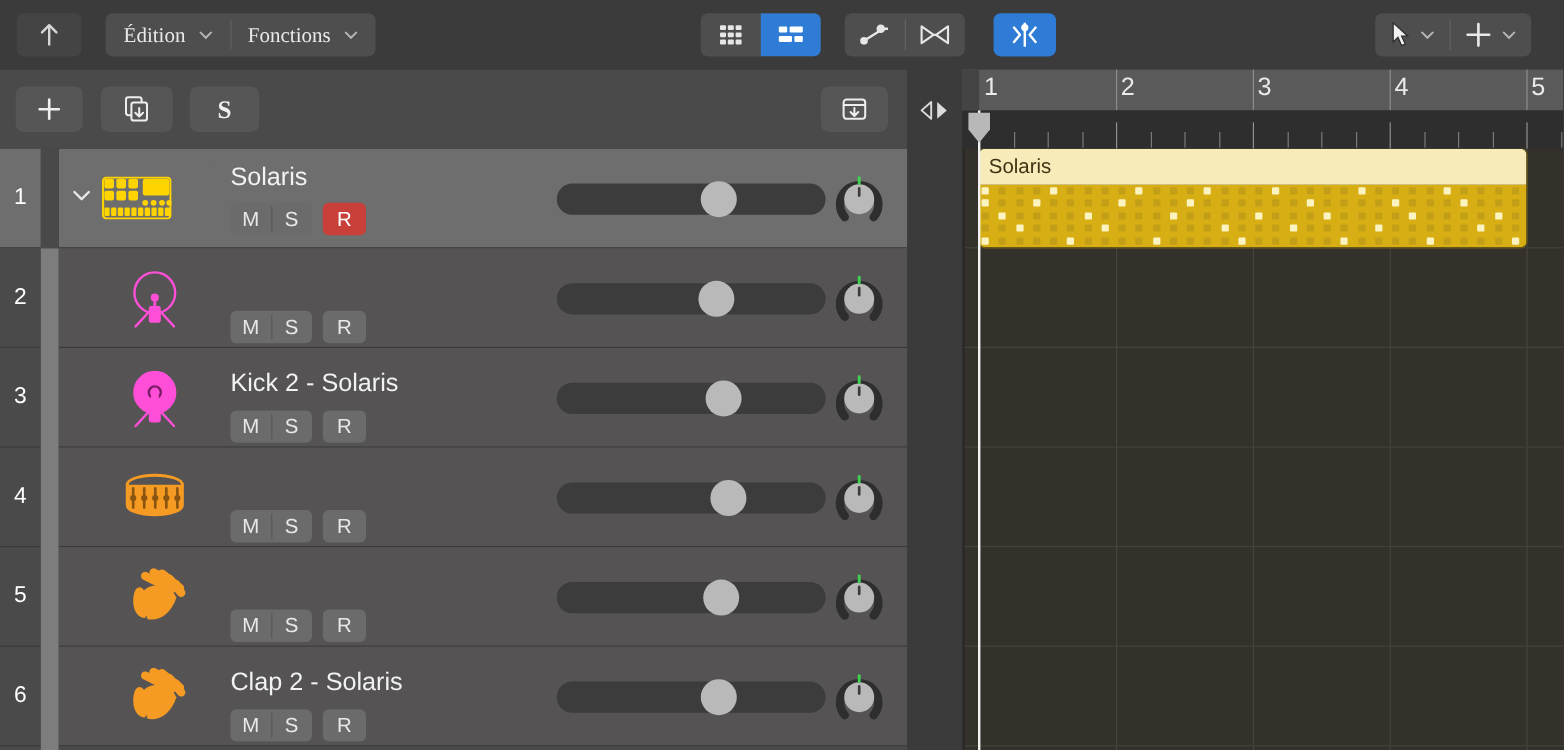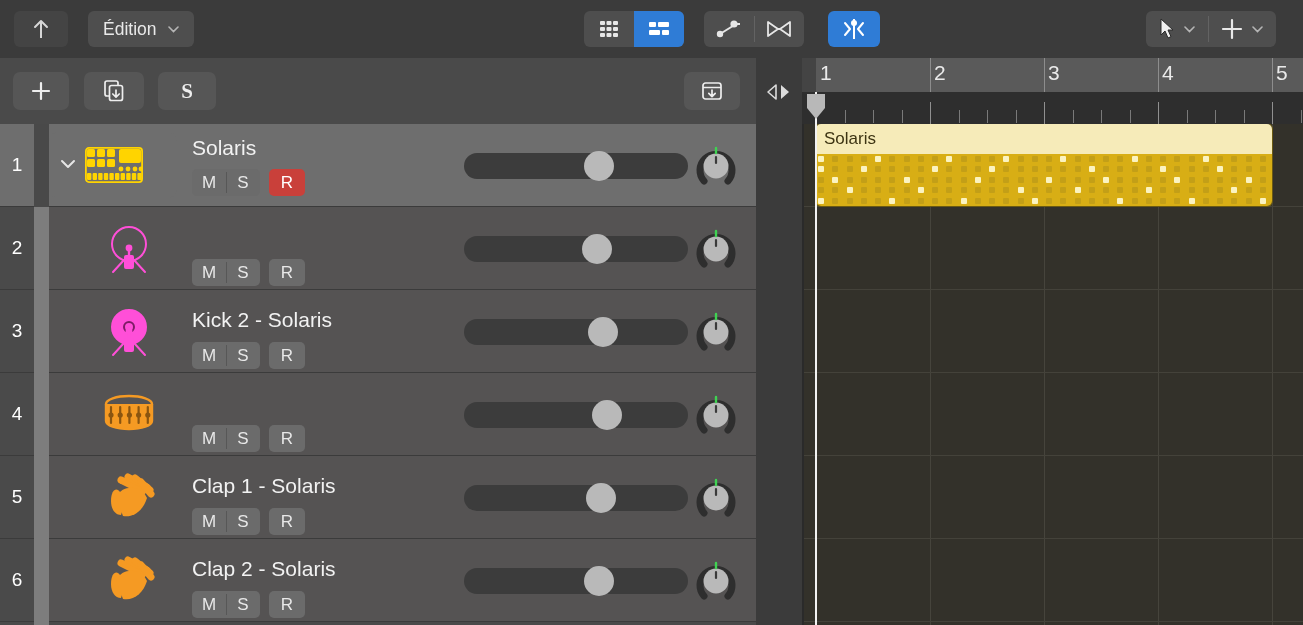--- a/index.html
+++ b/index.html
@@ -7,21 +7,21 @@
        font-family:"Liberation Sans",sans-serif;-webkit-font-smoothing:antialiased;}
   #app{position:relative;width:1303px;height:625px;background:#3b3b3b;overflow:hidden;}
 
   
   .toolbar{position:absolute;left:0;top:0;width:1303px;height:58px;background:#3b3b3b;}
   .tb-btn{position:absolute;height:36px;border-radius:6px;background:#4e4e4e;
           display:flex;align-items:center;justify-content:center;box-sizing:border-box;}
   .tb-back{left:14px;top:11px;width:54px;background:#444;}
   .menugroup{position:absolute;left:88px;top:11px;height:36px;border-radius:6px;background:#4e4e4e;display:flex;}
   .menuitem{height:36px;display:flex;align-items:center;gap:11px;padding:0 15px;box-sizing:border-box;
-            color:#e9e9e9;font-size:17.5px;position:relative;}
+            color:#e9e9e9;font-size:17.5px;position:relative;font-family:Liberation Serif, serif;}
   .menuitem + .menuitem::before{content:"";position:absolute;left:0;top:6px;bottom:6px;width:1px;background:#616161;}
   .chev{display:inline-block;width:11px;height:7px;opacity:.75;}
   .viewgroup{position:absolute;left:584px;top:11px;height:36px;border-radius:6px;background:#4e4e4e;display:flex;overflow:hidden;}
   .viewbtn{width:50px;height:36px;display:flex;align-items:center;justify-content:center;position:relative;}
   .viewbtn.on{background:#2f7cd6;}
   .viewgroup2{position:absolute;left:704px;top:11px;height:36px;border-radius:6px;background:#4e4e4e;display:flex;overflow:hidden;}
   .viewgroup2 .viewbtn+ .viewbtn::before{content:"";position:absolute;left:0;top:5px;bottom:5px;width:1px;background:#636363;}
   .snapbtn{position:absolute;left:828px;top:11px;width:52px;height:36px;border-radius:6px;background:#2f7cd6;
            display:flex;align-items:center;justify-content:center;}
   .toolgroup{position:absolute;left:1146px;top:11px;height:36px;border-radius:6px;background:#4e4e4e;display:flex;}
@@ -99,20 +99,26 @@
     <div class="tb-btn tb-back">
       <svg width="20" height="24" viewBox="0 0 20 24">
         <path d="M10 21 L10 5" stroke="#d6d6d6" stroke-width="2" fill="none"></path>
         <path d="M4 10 L10 4 L16 10" stroke="#d6d6d6" stroke-width="2" fill="none" stroke-linecap="round" stroke-linejoin="round"></path>
       </svg>
     </div>
 
     <div class="menugroup">
       <div class="menuitem">
         <span>Édition</span>
+        <svg class="chev" viewBox="0 0 11 7">
+            <path d="M1 1 L5.5 5.5 L10 1" stroke="#d8d8d8" stroke-width="1.6" fill="none" stroke-linecap="round"></path>
+          </svg>
+      </div>
+      <div class="menuitem">
+        <span>Fonctions</span>
         <svg class="chev" viewBox="0 0 11 7">
             <path d="M1 1 L5.5 5.5 L10 1" stroke="#d8d8d8" stroke-width="1.6" fill="none" stroke-linecap="round"></path>
           </svg>
       </div>
     </div>
 
     <div class="viewgroup">
       <div class="viewbtn">
         <svg width="22" height="22" viewBox="0 0 22 22">
           <g fill="#e6e6e6">
@@ -410,21 +416,20 @@
             <g fill="#F59A23">
               <path d="M8 28 C8 16 14 14 17 19 L22 29 L18 42 C12 42 8 36 8 28 Z"></path>
               <path d="M18 7 L40 18" stroke="#F59A23" stroke-width="7" stroke-linecap="round" fill="none"></path>
               <path d="M25 4 L44 14" stroke="#F59A23" stroke-width="7" stroke-linecap="round" fill="none"></path>
               <path d="M32 5 L47 17" stroke="#F59A23" stroke-width="7" stroke-linecap="round" fill="none"></path>
               <path d="M38 9 L48 21" stroke="#F59A23" stroke-width="7" stroke-linecap="round" fill="none"></path>
               <path d="M13 24 C18 14 30 12 40 18 L44 25 C40 38 30 45 20 43 Z"></path>
             </g>
           </svg>
         </div>
-        <div class="tname" style="top: 18px;">Clap 1 - Solaris</div>
         <div class="msr" style="left: 143px; top: 52px;">
           <div class="ms">
             <div class="msbtn">M</div>
             <div class="msbtn">S</div>
           </div>
           <div class="rbtn">R</div>
         </div>
         <div class="slider" style="left: 415px; top: 28.5px; width: 224px;">
           <div class="sthumb" style="left: 122px;"></div>
         </div>

